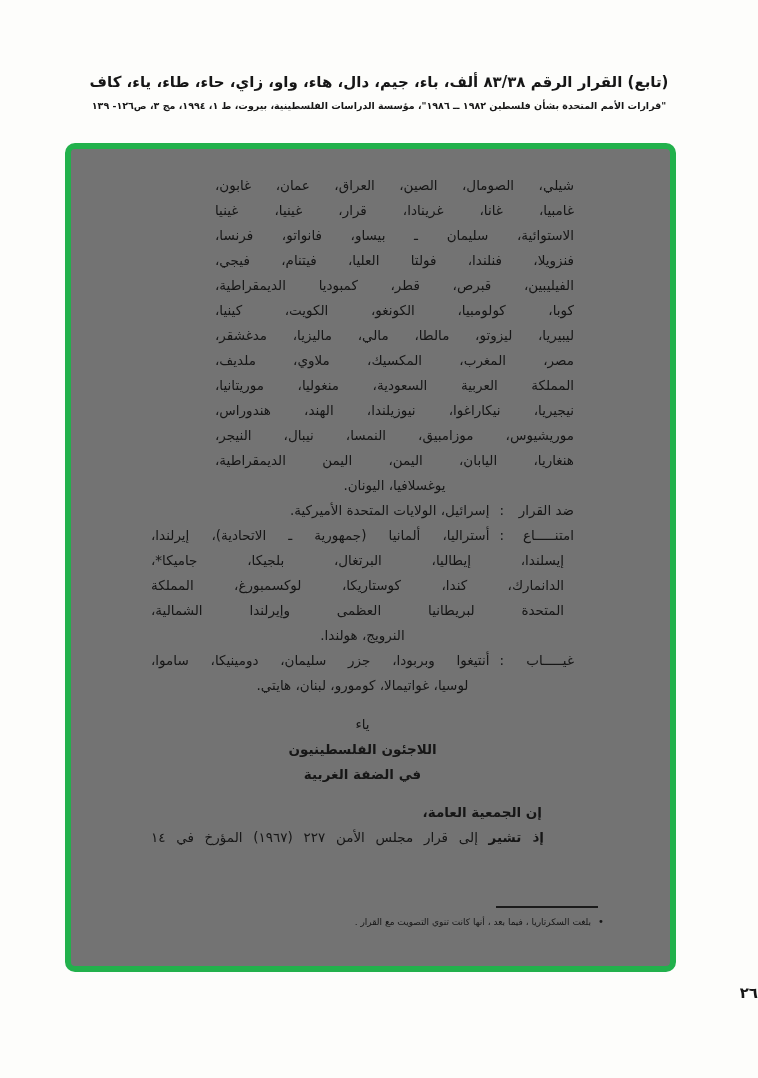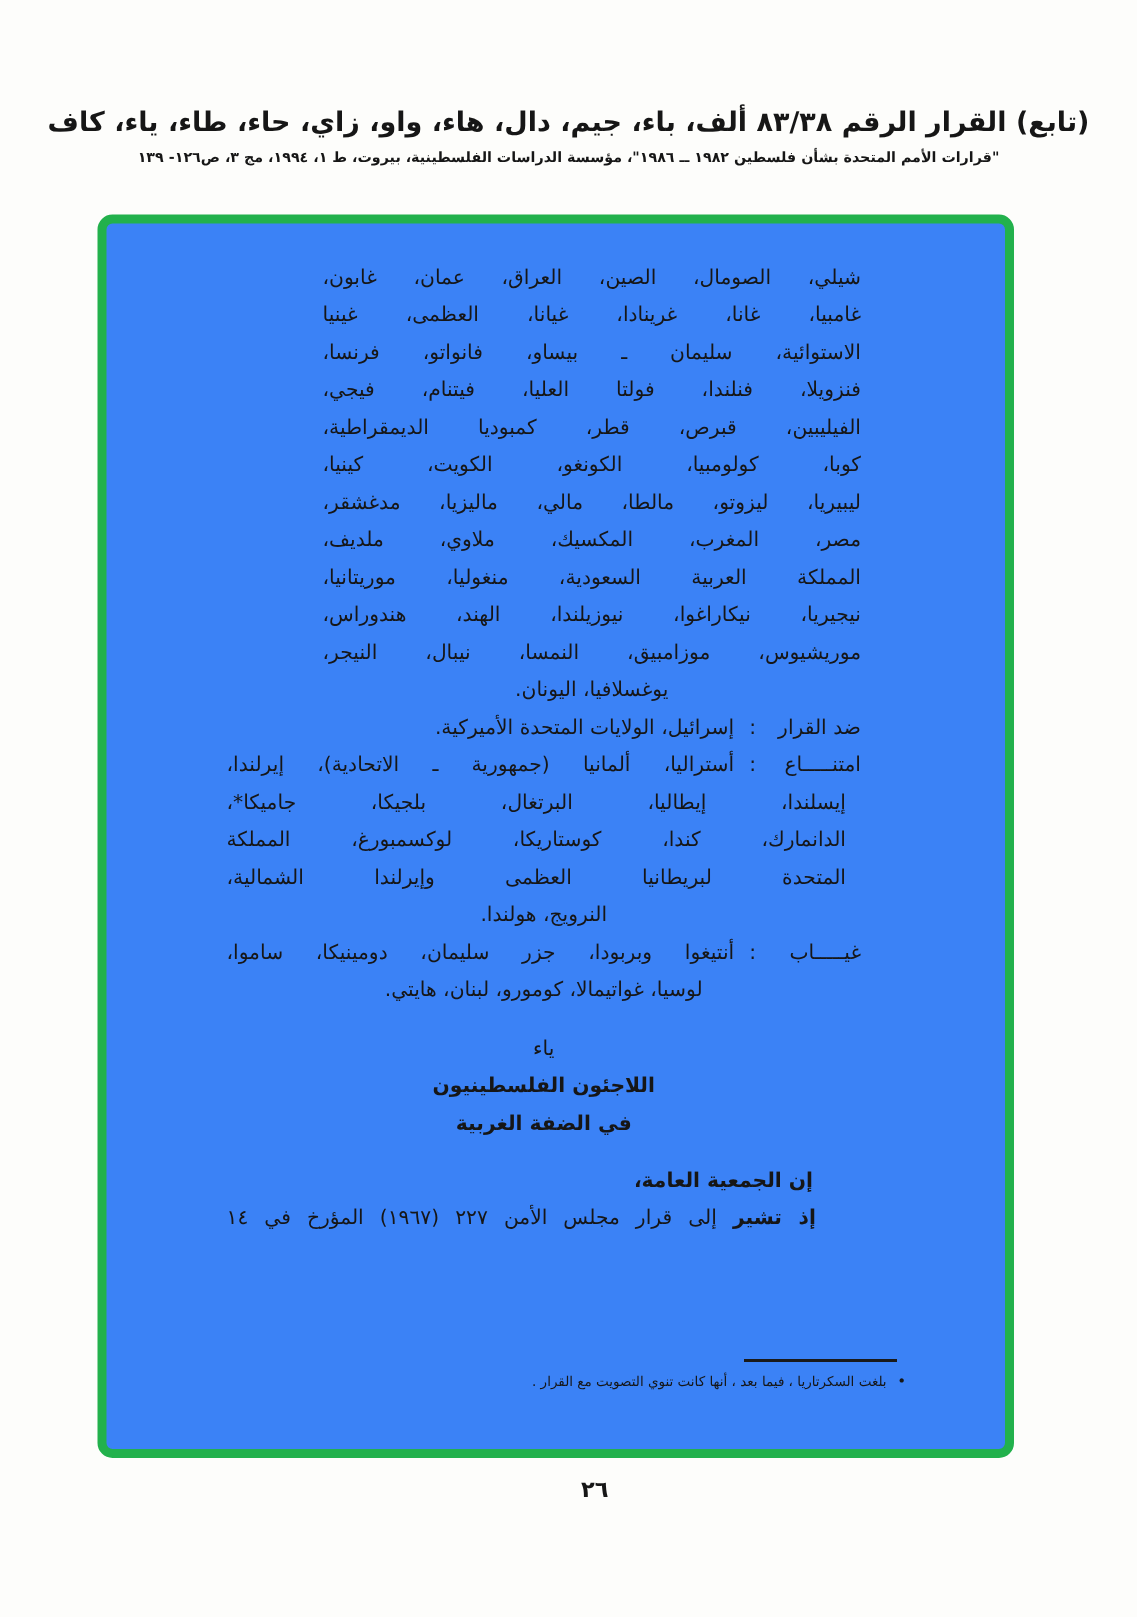--- a/index.html
+++ b/index.html
@@ -9,30 +9,30 @@
     position:relative;
     font-family:"DejaVu Sans",sans-serif;
     color:#161616;
     overflow:hidden;
   }
   
   .header{
     position:absolute;top:72px;left:0;right:0;
     text-align:center;direction:rtl;
   }
-  .header-title{font-weight:bold;font-size:18px;line-height:20px;}
+  .header-title{font-weight:bold;font-size:15px;line-height:20px;}
   .header-source{font-weight:bold;font-size:9.5px;line-height:12px;margin-top:8px;letter-spacing:0;}
   
   .green-box{
     position:absolute;left:65px;top:143px;
     width:611px;height:829px;
     box-sizing:border-box;
     border:6px solid #22b14c;
     border-radius:10px;
-    background:#3b82f6;
+    background:#737373;
     overflow:hidden;
   }
   .content{
     direction:rtl;
     padding:24px 96px 0 80px;
     font-size:13.5px;
     line-height:25px;
   }
   .jline{text-align:justify;text-align-last:justify;}
   .cline{text-align:center;}
@@ -55,47 +55,48 @@
   .footnote{
     position:absolute;right:66px;bottom:38px;left:80px;
     direction:rtl;text-align:right;
     font-size:9px;font-weight:normal;line-height:12px;
   }
   .footnote-rule{width:102px;height:2px;background:#1a1a1a;margin-right:6px;margin-bottom:8px;}
   .footnote-marker{display:inline-block;margin-left:7px;font-size:10px;}
   
   .page-number{
     position:absolute;top:984px;left:0;right:0;
-    text-align:center;padding-left:35px;
+    text-align:right;padding-left:35px;
     font-weight:bold;font-size:15px;
   }
 </style>
 </head>
 <body>
 
 <div class="header">
   <div class="header-title">(تابع) القرار الرقم ٨٣/٣٨ ألف، باء، جيم، دال، هاء، واو، زاي، حاء، طاء، ياء، كاف</div>
   <div class="header-source">"قرارات الأمم المتحدة بشأن فلسطين ١٩٨٢ ــ ١٩٨٦"، مؤسسة الدراسات الفلسطينية، بيروت، ط ١، ١٩٩٤، مج ٣، ص١٢٦- ١٣٩</div>
 </div>
 
 <div class="green-box">
   <div class="content">
 
     <div class="countries">
       <div class="jline">شيلي، الصومال، الصين، العراق، عمان، غابون،</div>
-      <div class="jline">غامبيا، غانا، غرينادا، غيانا، العظمى، غينيا</div>
+      <div class="jline">غامبيا، غانا، غرينادا، قرار، غينيا، غينيا</div>
       <div class="jline">الاستوائية، سليمان ـ بيساو، فانواتو، فرنسا،</div>
       <div class="jline">فنزويلا، فنلندا، فولتا العليا، فيتنام، فيجي،</div>
       <div class="jline">الفيليبين، قبرص، قطر، كمبوديا الديمقراطية،</div>
       <div class="jline">كوبا، كولومبيا، الكونغو، الكويت، كينيا،</div>
       <div class="jline">ليبيريا، ليزوتو، مالطا، مالي، ماليزيا، مدغشقر،</div>
       <div class="jline">مصر، المغرب، المكسيك، ملاوي، ملديف،</div>
       <div class="jline">المملكة العربية السعودية، منغوليا، موريتانيا،</div>
       <div class="jline">نيجيريا، نيكاراغوا، نيوزيلندا، الهند، هندوراس،</div>
       <div class="jline">موريشيوس، موزامبيق، النمسا، نيبال، النيجر،</div>
+      <div class="jline">هنغاريا، اليابان، اليمن، اليمن الديمقراطية،</div>
       <div class="cline">يوغسلافيا، اليونان.</div>
     </div>
 
     <div class="vote-row">
       <span class="vote-label">ضد القرار</span>
       <span class="vote-colon">:</span>
       <div class="vote-first rline">إسرائيل، الولايات المتحدة الأميركية.</div>
     </div>
 
     <div class="vote-row">

